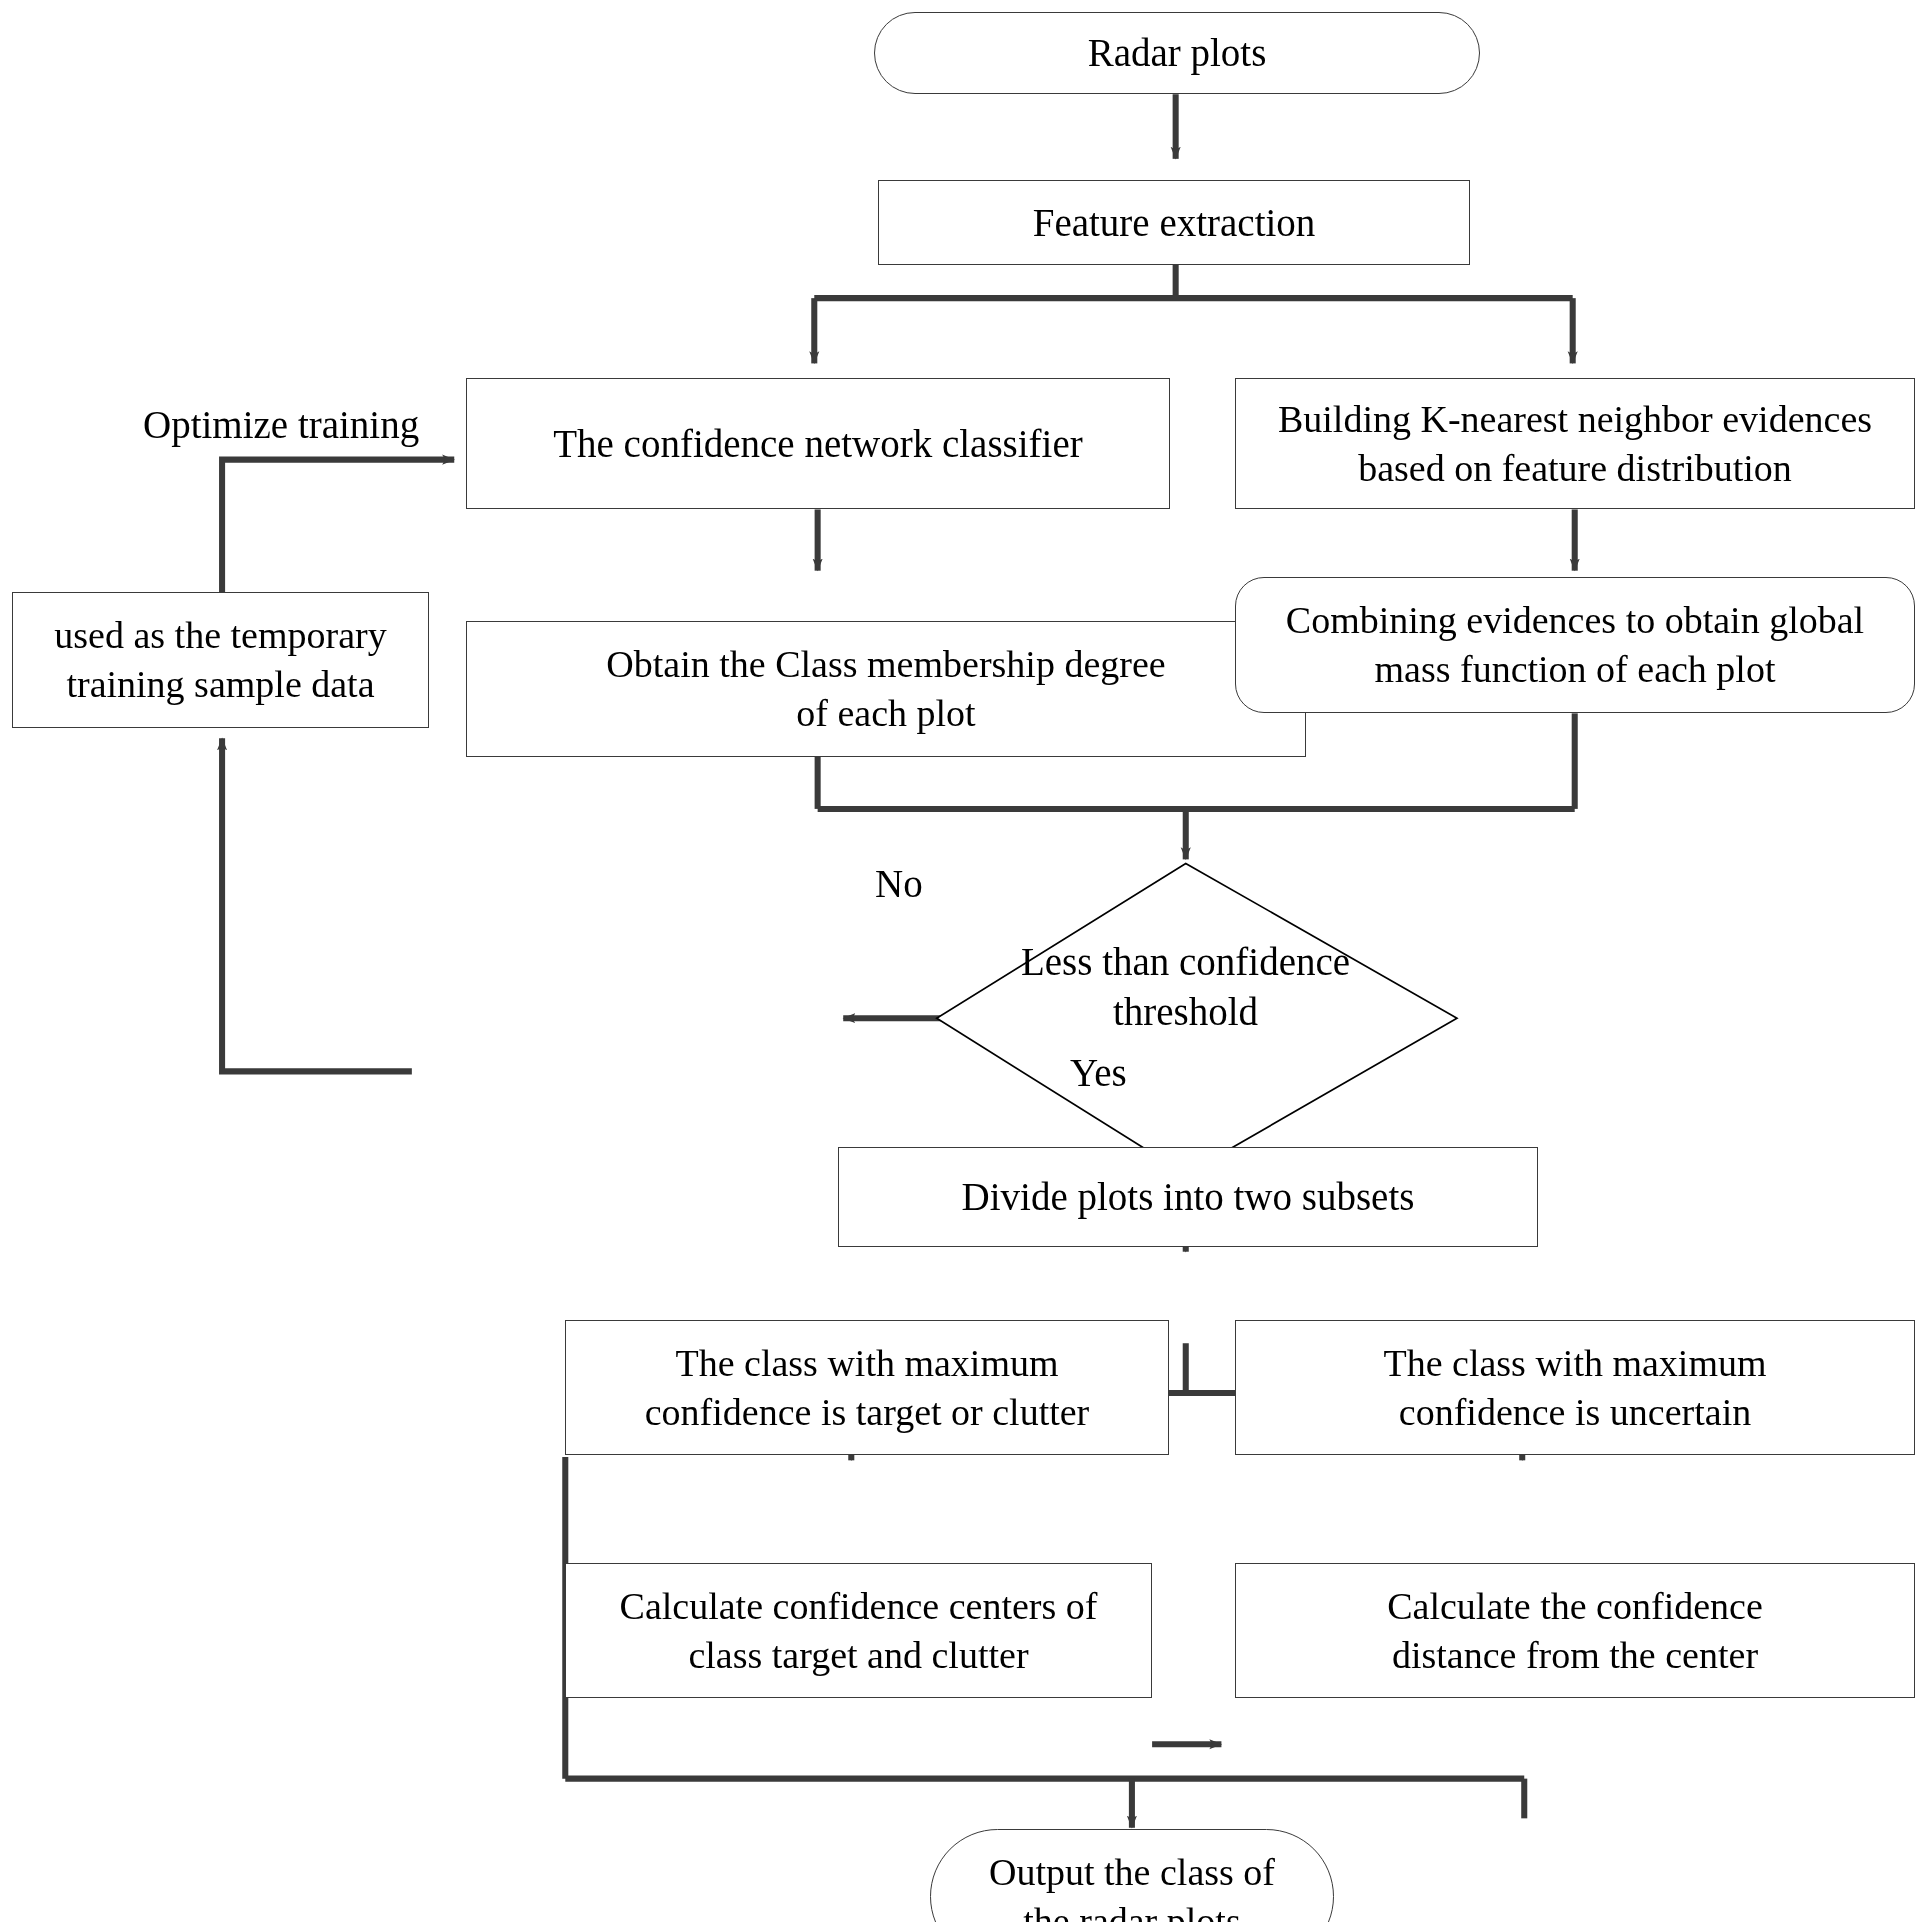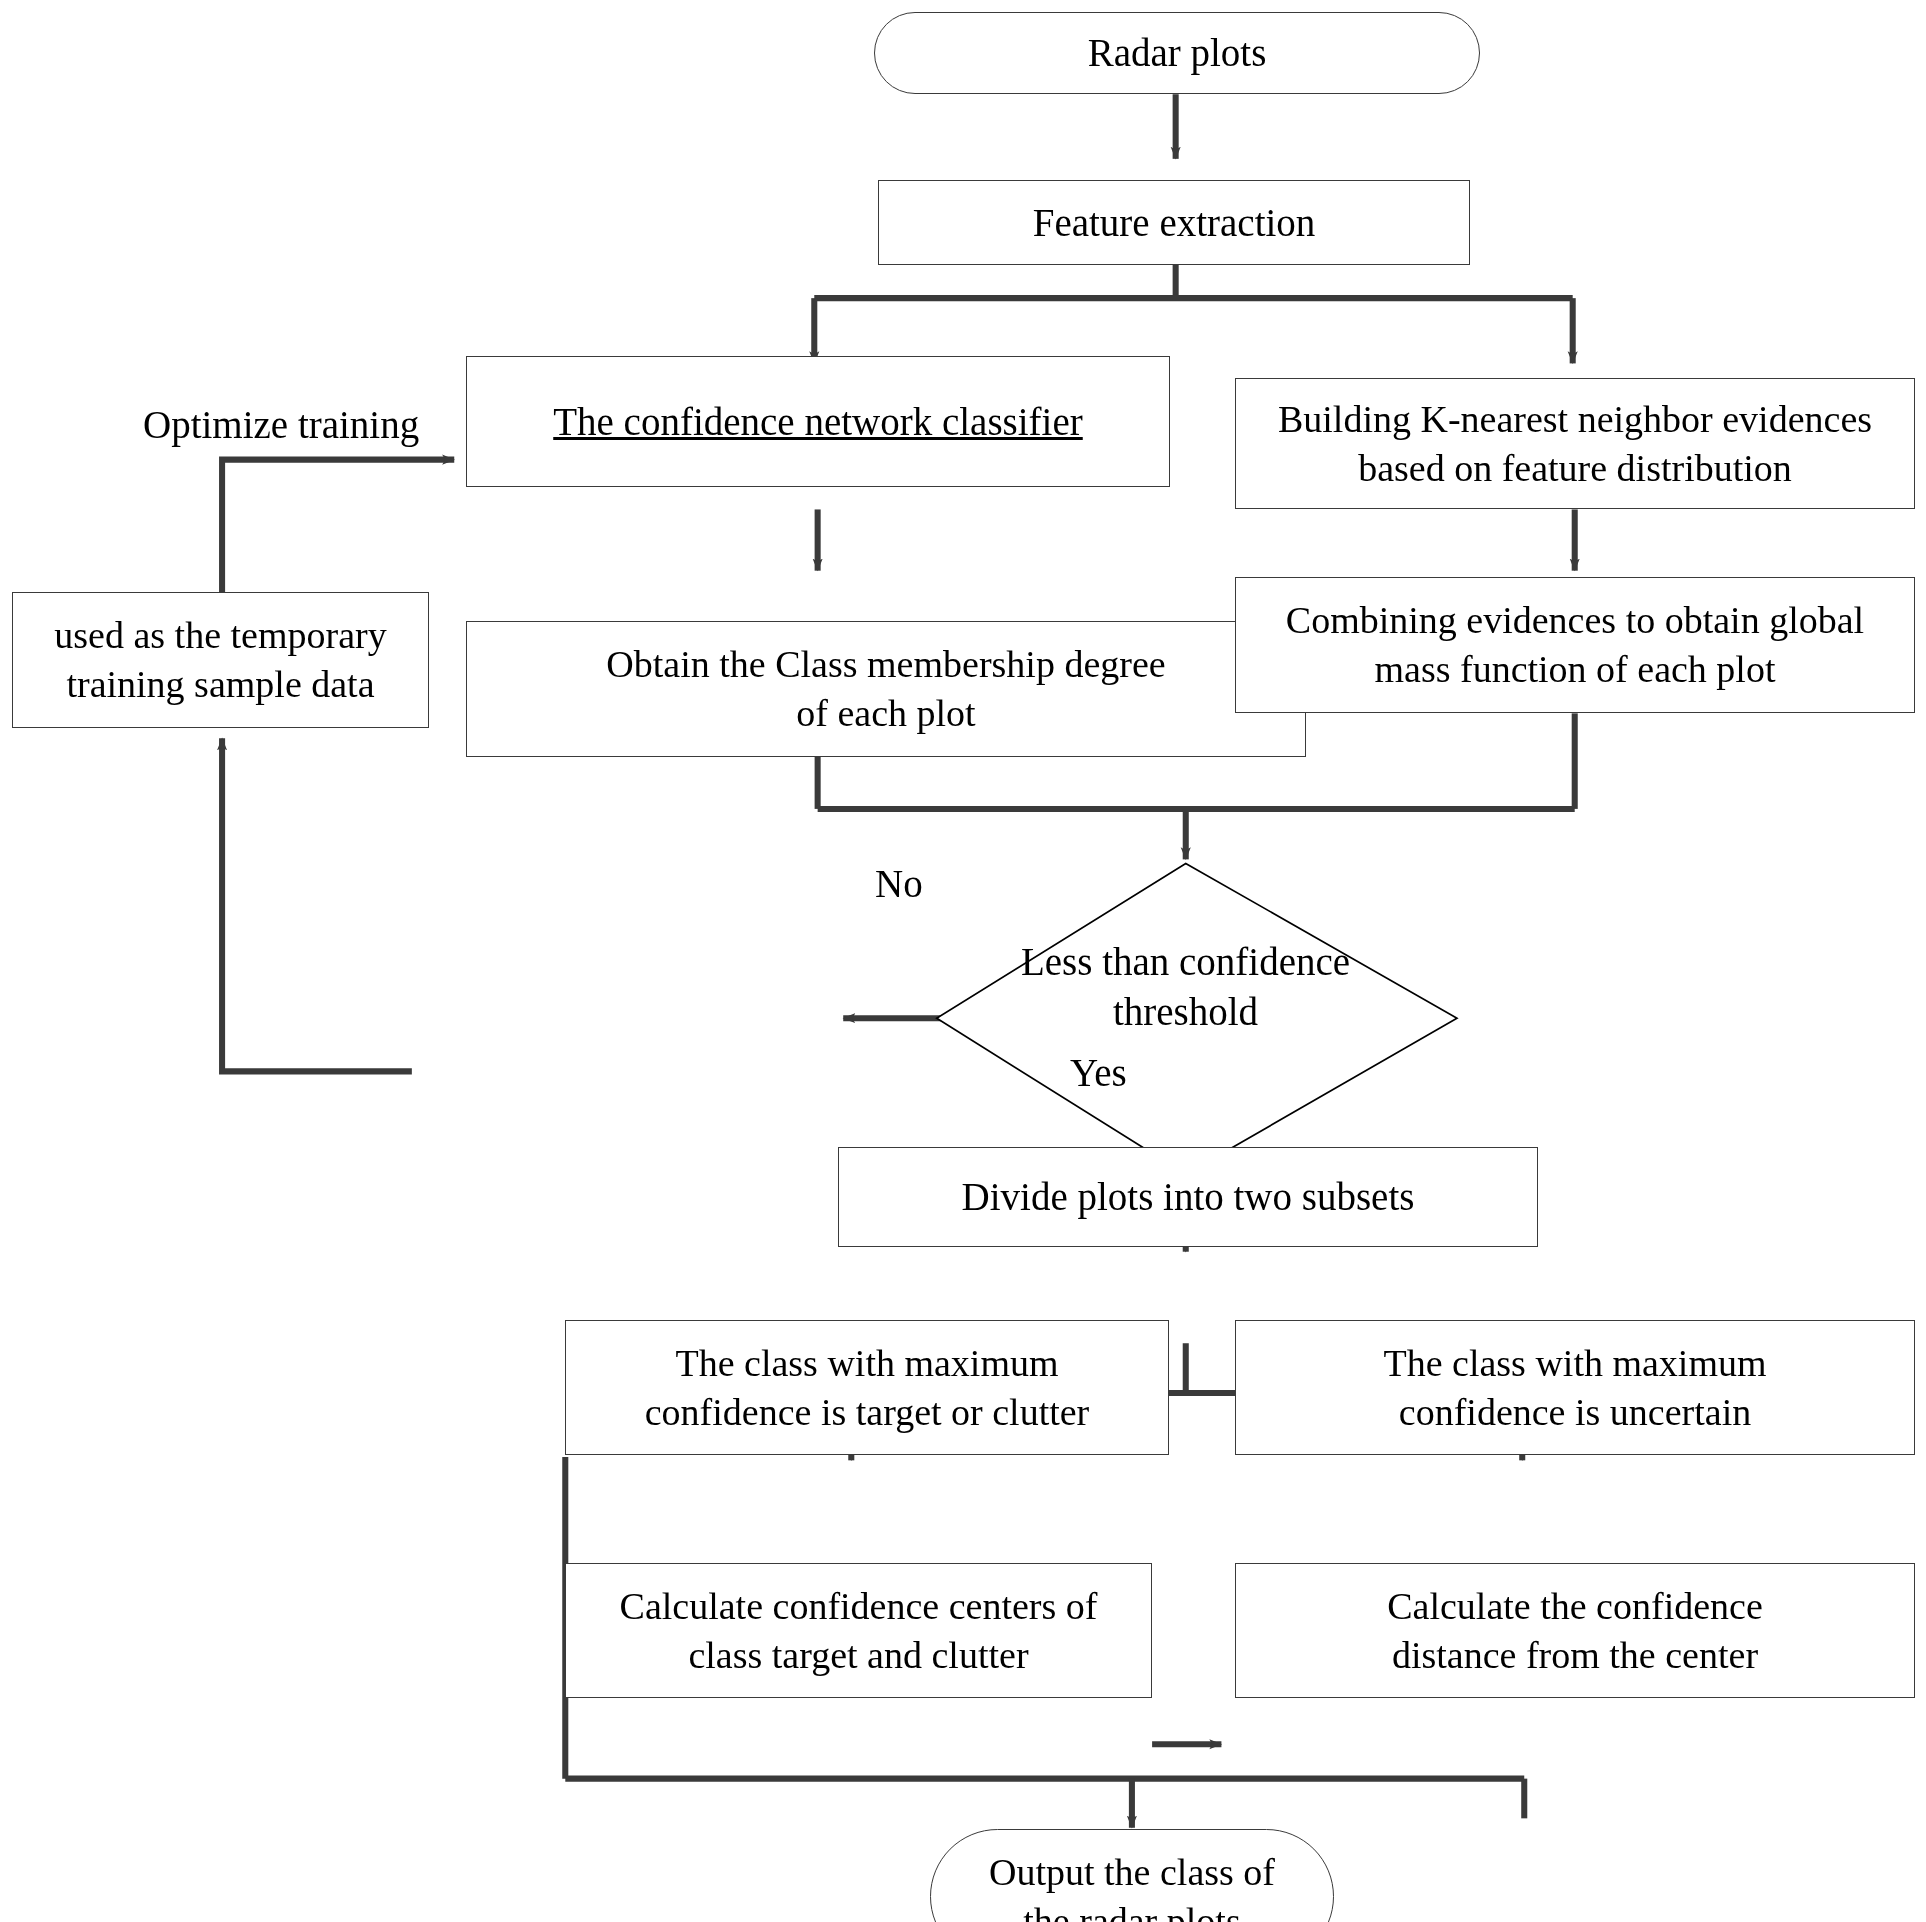--- a/index.html
+++ b/index.html
@@ -118,35 +118,35 @@
   </svg>
 
   <div class="node terminator" style="left:874px; top:12px; width:606px; height:82px;">
     <span class="node-label fs-58">Radar plots</span>
   </div>
 
   <div class="node rect" style="left:878px; top:165px; width:592px; height:85px;margin-top:15px;">
     <span class="node-label fs-58">Feature extraction</span>
   </div>
 
-  <div class="node rect" style="left:466px; top:356px; width:704px; height:131px;text-decoration:underline;">
+  <div class="node rect" style="left:466px; top:378px; width:704px; height:131px;">
     <span class="node-label fs-58">The  confidence network classifier</span>
   </div>
 
   <div class="node rect" style="left:1235px; top:378px; width:680px; height:131px;">
     <span class="node-label fs-56">Building K-nearest neighbor evidences
 based on feature distribution</span>
   </div>
 
   <div class="node rect" style="left:466px; top:577px; width:840px; height:136px;margin-top:44px;">
     <span class="node-label fs-56">Obtain the Class membership degree
 of each plot</span>
   </div>
 
-  <div class="node rect" style="left:1235px; top:577px; width:680px; height:136px;">
+  <div class="node rect" style="left:1235px; top:577px; width:680px; height:136px;border-radius:29px;">
     <span class="node-label fs-56">Combining evidences to obtain global
 mass function of each plot</span>
   </div>
 
   <div class="node rect" style="left:12px; top:592px; width:417px; height:136px;">
     <span class="node-label fs-56">used as the temporary
 training sample data</span>
   </div>
 
 

